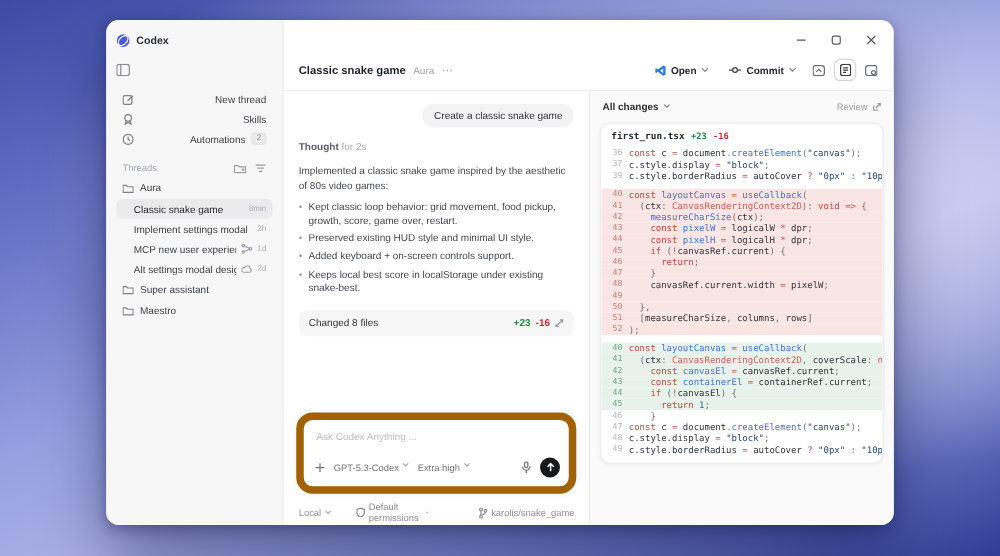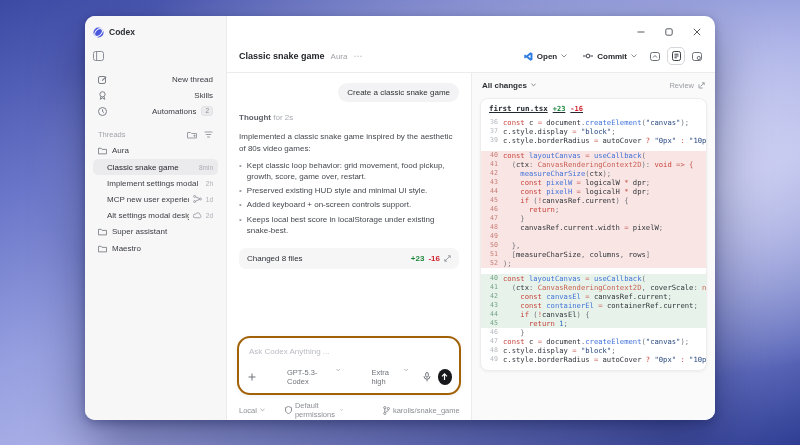--- a/index.html
+++ b/index.html
@@ -51,39 +51,39 @@
   .thought span{color:#a8abb1;}
   .bullets{margin:6px 0 0;padding:0;list-style:none;}
   .bullets li{display:flex;gap:5px;margin-bottom:3px;}
   .bullets li .dot{color:#9aa0a6;}
   .changed{margin-top:12px;background:#f6f6f7;border-radius:7px;height:21px;display:flex;align-items:center;
     padding:0 8px;gap:4px;font-size:8px;color:#2e3136;}
   .changed .sp{flex:1;}
   .plus{color:#1f883d;font-weight:700;}
   .minus{color:#d1242f;font-weight:700;}
   .composer-wrap{padding:0 10px 5px;}
-  .composer{border:2px solid #a16207;border-radius:13px;background:#fff;box-shadow:0 1px 5px rgba(20,24,40,.06);}
+  .composer{border:6px solid #a16207;border-radius:13px;background:#fff;box-shadow:0 1px 5px rgba(20,24,40,.06);}
   .composer .ph{padding:9px 10px 12px;font-size:8px;color:#b9bcc2;}
   .composer .ctrls{display:flex;align-items:center;gap:7px;padding:0 7px 7px 9px;}
-  .pill{display:flex;align-items:flex-start;gap:3px;font-size:7.5px;color:#6f737a;margin-left:24px;}
+  .pill{display:flex;align-items:flex-start;gap:3px;font-size:7.5px;color:#6f737a;}
   .ctrls .sp{flex:1;}
   .send{width:16px;height:16px;border-radius:50%;background:#17181b;color:#fff;display:flex;align-items:center;justify-content:center;}
   .statusbar{height:20px;display:flex;align-items:center;gap:20px;padding:0 12px;font-size:7.5px;color:#8c8f95;}
   .statusbar .grp{display:flex;align-items:center;gap:3px;}
   .statusbar .sp{flex:1;}
   
   .diffpanel{flex:1;background:#fafafa;display:flex;flex-direction:column;min-width:0;}
   .diff-top{height:24px;display:flex;align-items:center;padding:0 10px;gap:4px;}
   .diff-top .flt{font-size:8px;font-weight:700;color:#2c2f33;}
   .diff-top .sp{flex:1;}
   .diff-top .rev{font-size:7.5px;color:#9a9da3;}
   .card{margin:1px 8px 8px;background:#fff;border:1px solid #ededee;border-radius:8px;
     box-shadow:0 1px 3px rgba(20,24,40,.05);overflow:hidden;}
   .filehdr{display:flex;align-items:center;gap:5px;padding:5px 8px 3px;
-    font-family:"DejaVu Sans Mono",monospace;font-size:7.5px;font-weight:700;color:#24292f;text-decoration:underline;}
+    font-family:"DejaVu Sans Mono",monospace;font-size:7.5px;font-weight:700;color:#24292f;}
   .filehdr .plus,.filehdr .minus{font-weight:700;font-size:7px;}
   .code{padding:2px 0 6px;font-family:"DejaVu Sans Mono",monospace;font-size:7.2px;line-height:9px;}
   .crow{display:flex;height:9px;white-space:pre;overflow:hidden;}
   .crow.gap{margin-top:6px;}
   .crow .num{width:17px;flex-shrink:0;text-align:right;padding-right:5px;font-size:6.6px;color:#b3b7bd;}
   .crow pre{margin:0;font:inherit;overflow:hidden;}
   .crow.del{background:#f9e5e4;}
   .crow.del .num{color:#c77f77;}
   .crow.add{background:#e7f3ea;}
   .crow.add .num{color:#73a484;}

